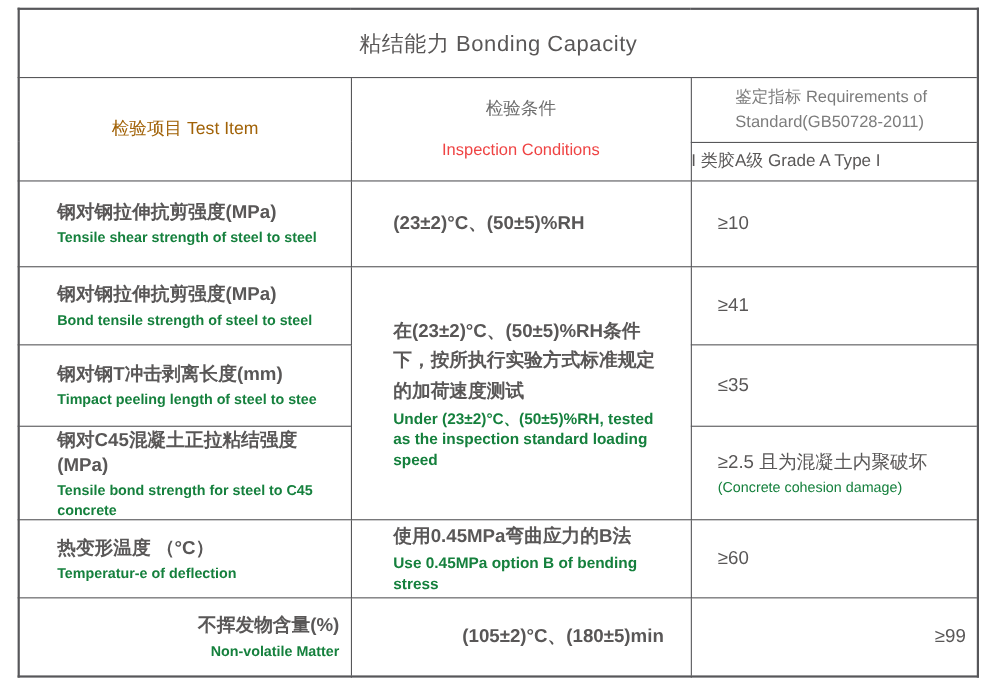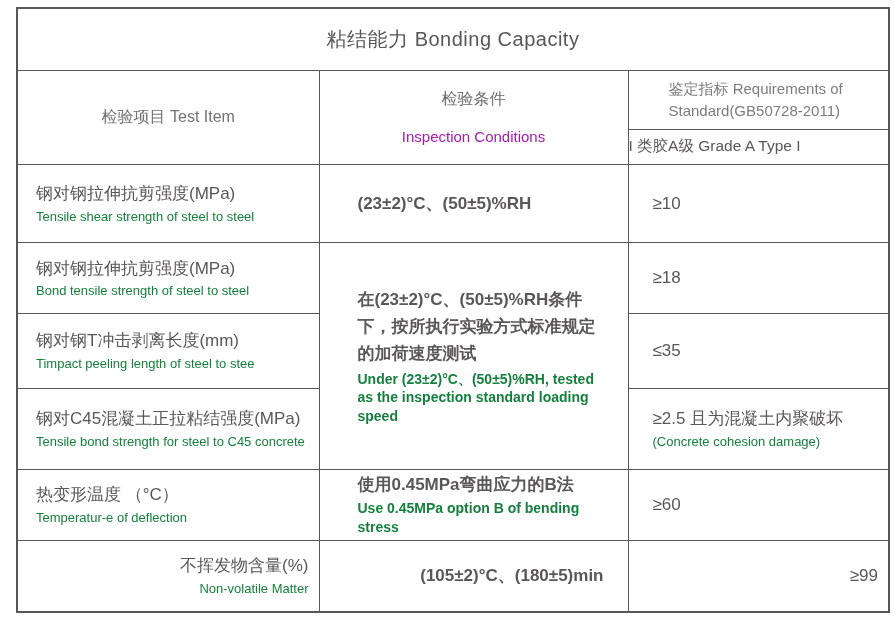--- a/index.html
+++ b/index.html
@@ -27,28 +27,28 @@
   }
   
   td.title-cell {
     text-align: center;
     font-size: 20px;
     color: #45408e;
     letter-spacing: 0.5px;
   }
   
   td.h-center { text-align: center; }
-  .h-mixed { font-size: 16px; color: #737373; }
+  .h-mixed { font-size: 16px; color: #a16207; }
   .h-zh { display: block; font-size: 16px; color: #6e6e6e; font-family: Liberation Serif, serif; }
-  .h-en { display: block; font-size: 15px; color: #a21caf; margin-top: 18px; }
+  .h-en { display: block; font-size: 15px; color: #ef4444; margin-top: 18px; }
   td.h-std { padding-left: 40px; padding-right: 14px; }
   .h-std-line { display: block; font-size: 15px; color: #7c7c7c; line-height: 1.45; }
   td.h-grade { text-align: left; font-size: 15.5px; color: #6e6e6e; }
   
-  td.c-item { padding-left: 18px; padding-right: 10px; }
+  td.c-item { padding-left: 34px; padding-right: 10px; font-weight: bold; }
   td.c-cond { padding-left: 38px; padding-right: 24px; font-weight: bold; }
   td.c-val  { padding-left: 24px; padding-right: 10px; margin-top: 12px; }
   .zh {
     display: block;
     font-size: 17px;
     line-height: 1.4;
     color: #595757;
   }
   .en {
     display: block;
@@ -110,21 +110,21 @@
     <tr style="height:71px;">
       <td class="c-item">
         <span class="zh">钢对钢拉伸抗剪强度(MPa)</span>
         <span class="en">Bond tensile strength of steel to steel</span>
       </td>
       <td rowspan="3" class="c-cond">
         <span class="zh zh-merged">在(23±2)°C、(50±5)%RH条件下，按所执行实验方式标准规定的加荷速度测试</span>
         <span class="en en-cond">Under (23±2)°C、(50±5)%RH, tested as the inspection standard loading speed</span>
       </td>
       <td class="c-val">
-        <span class="zh">≥18</span>
+        <span class="zh">≥41</span>
       </td>
     </tr>
 
     <tr style="height:74px;">
       <td class="c-item">
         <span class="zh">钢对钢T冲击剥离长度(mm)</span>
         <span class="en">Timpact peeling length of steel to stee</span>
       </td>
       <td class="c-val">
         <span class="zh">≤35</span>

